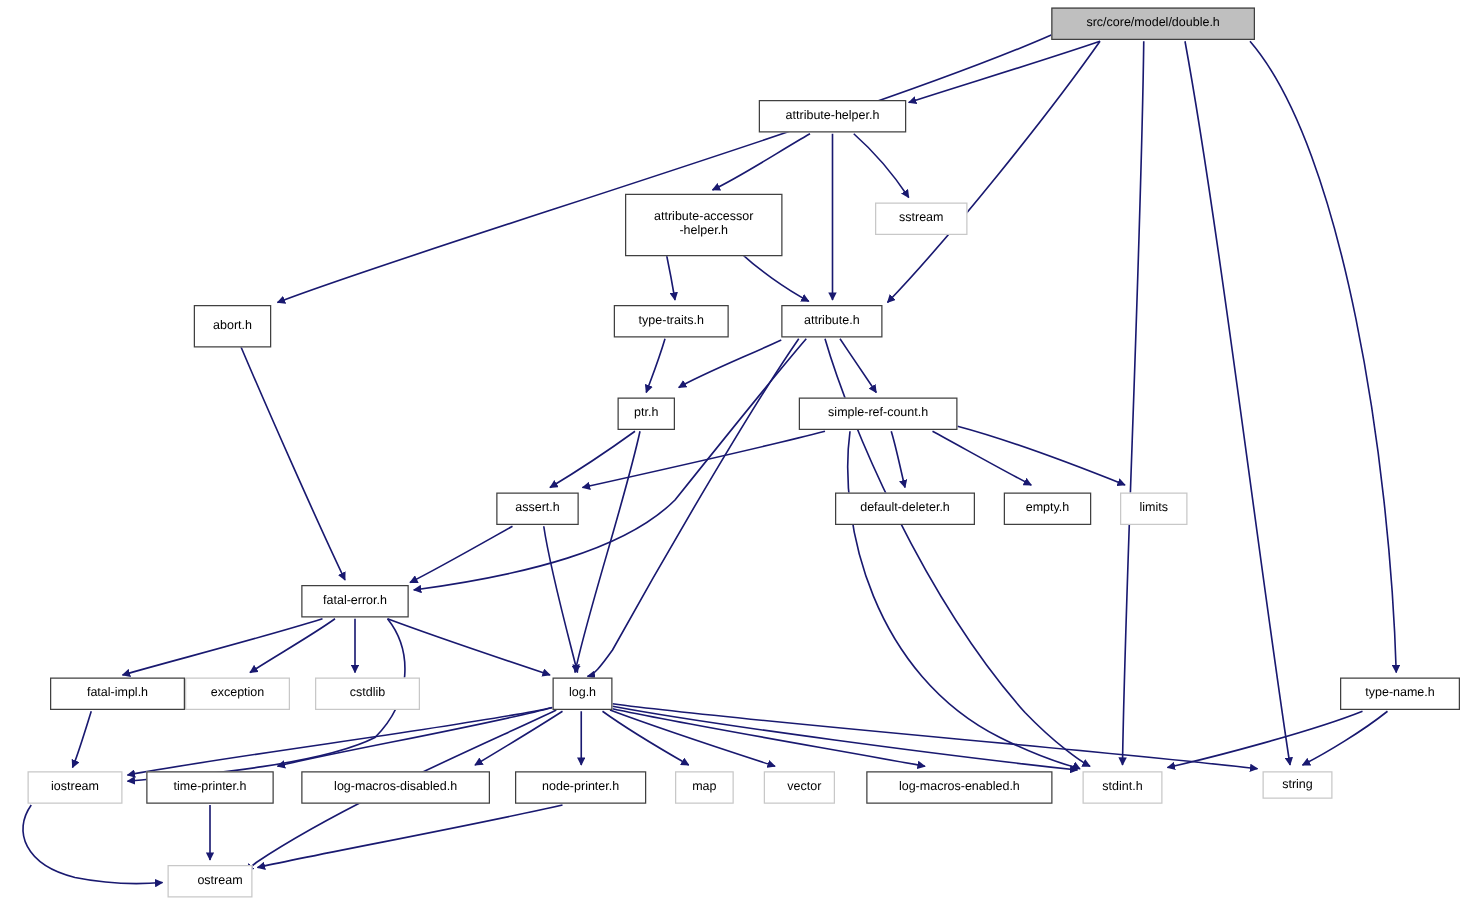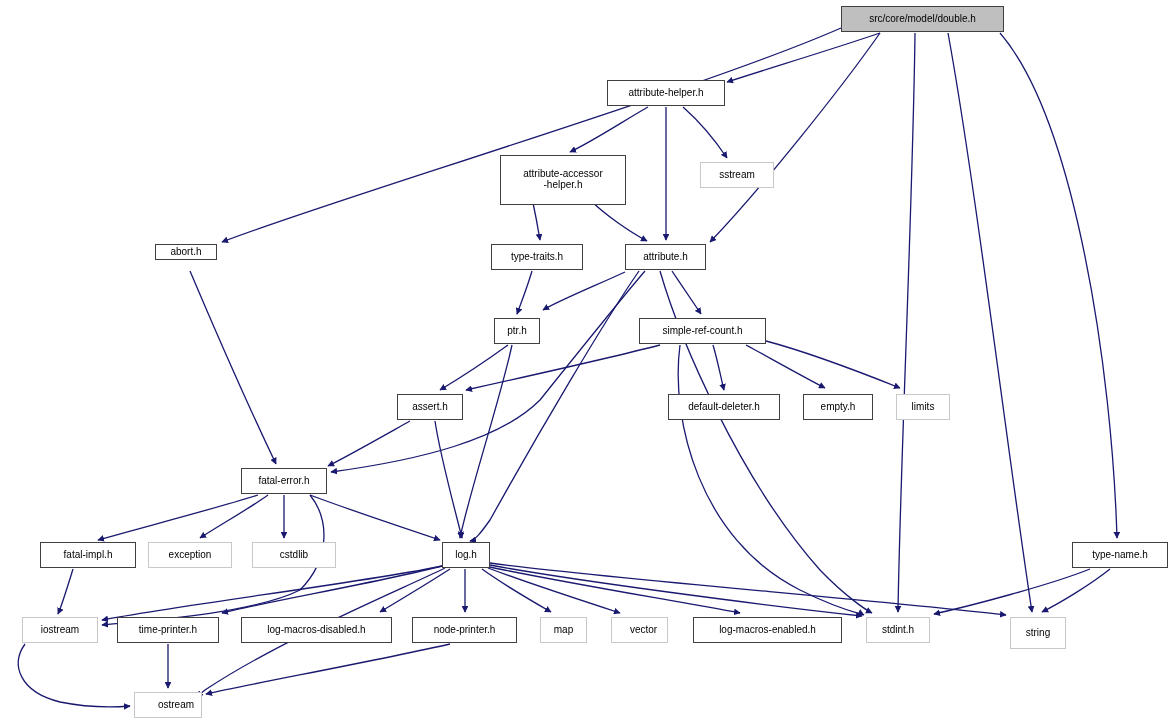--- a/index.html
+++ b/index.html
@@ -106,39 +106,39 @@
         <path d="M 1090,569 C 1050,585 970,606 934,614" marker-end="url(#arrow)"></path>
         <path d="M 1110,569 C 1090,585 1060,603 1042,612" marker-end="url(#arrow)"></path>
       </g>
   </svg>
   <div id="node-layer">
       <div class="node root" style="left: 841px; top: 6px; width: 163px; height: 26px;">src/core/model/double.h</div>
       <div class="node local" style="left: 607px; top: 80px; width: 118px; height: 26px;">attribute-helper.h</div>
       <div class="node local" style="left: 500px; top: 155px; width: 126px; height: 50px;">attribute-accessor
 -helper.h</div>
       <div class="node system" style="left: 700px; top: 162px; width: 74px; height: 26px;">sstream</div>
-      <div class="node local" style="left: 155px; top: 244px; width: 62px; height: 16px;">abort.h</div>
+      <div class="node local" style="left: 155px; top: 244px; width: 62px; height: 34px;">abort.h</div>
       <div class="node local" style="left: 491px; top: 244px; width: 92px; height: 26px;">type-traits.h</div>
       <div class="node local" style="left: 625px; top: 244px; width: 81px; height: 26px;">attribute.h</div>
       <div class="node local" style="left: 494px; top: 318px; width: 46px; height: 26px;">ptr.h</div>
       <div class="node local" style="left: 639px; top: 318px; width: 127px; height: 26px;">simple-ref-count.h</div>
       <div class="node local" style="left: 397px; top: 394px; width: 66px; height: 26px;">assert.h</div>
       <div class="node local" style="left: 668px; top: 394px; width: 112px; height: 26px;">default-deleter.h</div>
       <div class="node local" style="left: 803px; top: 394px; width: 70px; height: 26px;">empty.h</div>
       <div class="node system" style="left: 896px; top: 394px; width: 54px; height: 26px;">limits</div>
       <div class="node local" style="left: 241px; top: 468px; width: 86px; height: 26px;">fatal-error.h</div>
-      <div class="node local" style="left: 40px; top: 542px; width: 96px; height: 26px;">fatal-impl.h</div>
+      <div class="node local" style="left: 40px; top: 542px; width: 108px; height: 26px;">fatal-impl.h</div>
       <div class="node system" style="left: 148px; top: 542px; width: 84px; height: 26px;">exception</div>
       <div class="node system" style="left: 252px; top: 542px; width: 84px; height: 26px;">cstdlib</div>
       <div class="node local" style="left: 442px; top: 542px; width: 48px; height: 26px;">log.h</div>
       <div class="node local" style="left: 1072px; top: 542px; width: 96px; height: 26px;">type-name.h</div>
       <div class="node system" style="left: 22px; top: 617px; width: 76px; height: 26px;">iostream</div>
       <div class="node local" style="left: 117px; top: 617px; width: 102px; height: 26px;">time-printer.h</div>
       <div class="node local" style="left: 241px; top: 617px; width: 151px; height: 26px;">log-macros-disabled.h</div>
       <div class="node local" style="left: 412px; top: 617px; width: 105px; height: 26px;">node-printer.h</div>
       <div class="node system" style="left: 540px; top: 617px; width: 47px; height: 26px;">map</div>
       <div class="node system" style="left: 611px; top: 617px; width: 57px; height: 26px; padding-left: 8px;">vector</div>
       <div class="node local" style="left: 693px; top: 617px; width: 149px; height: 26px;">log-macros-enabled.h</div>
       <div class="node system" style="left: 866px; top: 617px; width: 64px; height: 26px;">stdint.h</div>
-      <div class="node system" style="left: 1010px; top: 617px; width: 56px; height: 32px;">string</div>
+      <div class="node system" style="left: 1010px; top: 617px; width: 56px; height: 22px;">string</div>
       <div class="node system" style="left: 134px; top: 692px; width: 68px; height: 26px; padding-left: 16px;">ostream</div>
     </div>
 </div>
 
 </body></html>

